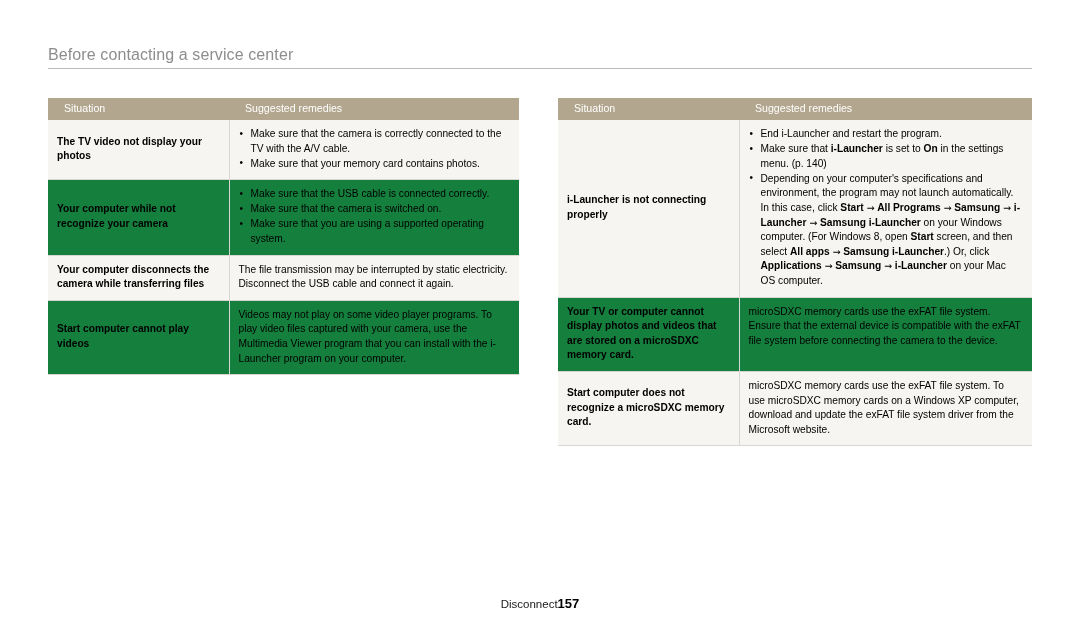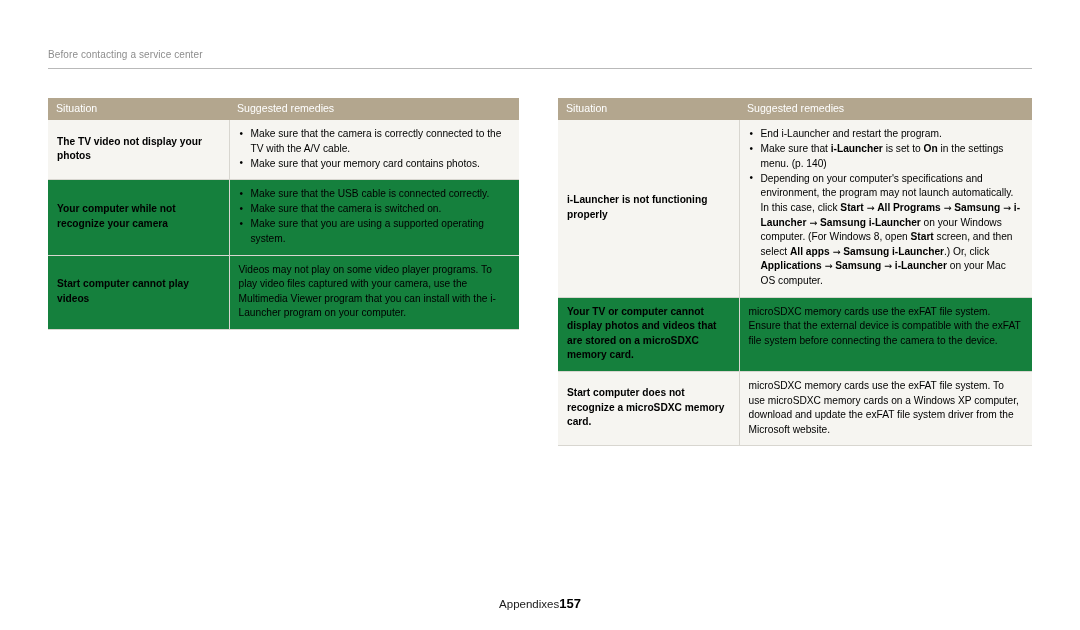--- a/index.html
+++ b/index.html
@@ -24,21 +24,21 @@
   }
 
   
   .running-head {
     position: absolute;
     left: 48px;
     top: 46px;
     width: 984px;
   }
   .running-head-title {
-    font-size: 10px;
+    font-size: 16px;
     color: #8d8d8d;
     letter-spacing: 0.1px;
     line-height: 18px;
     white-space: nowrap;
   }
   .running-head-rule {
     margin-top: 4px;
     width: 984px;
     height: 1px;
     background: #b9b9b9;
@@ -58,21 +58,21 @@
   .tbl col.c-rem-l { width: 290px; }
   .tbl col.c-sit-r { width: 181px; }
   .tbl col.c-rem-r { width: 293px; }
 
   .tbl thead th {
     background: #b3a68e;
     color: #ffffff;
     font-size: 10.6px;
     font-weight: normal;
     text-align: left;
-    padding: 4px 8px 5px 8px;
+    padding: 4px 8px 5px 16px;
     line-height: 13px;
     vertical-align: middle;
     border: none;
   }
 
   .tbl tbody td {
     vertical-align: middle;
     padding: 7px 9px 8px 9px;
     line-height: 14.6px;
     border-bottom: 1px solid #d8d6d0;
@@ -167,20 +167,26 @@
       <tr class="plain">
         <td class="sit">Your computer while not recognize your camera</td>
         <td class="rem">
           <ul class="bullets">
             <li>Make sure that the USB cable is connected correctly.</li>
             <li>Make sure that the camera is switched on.</li>
             <li>Make sure that you are using a supported operating system.</li>
           </ul>
         </td>
       </tr>
+      <tr class="shade">
+        <td class="sit">Your computer disconnects the camera while transferring files</td>
+        <td class="rem">
+          <p class="para">The file transmission may be interrupted by static electricity. Disconnect the USB cable and connect it again.</p>
+        </td>
+      </tr>
       <tr class="plain">
         <td class="sit">Start computer cannot play videos</td>
         <td class="rem">
           <p class="para">Videos may not play on some video player programs. To play video files captured with your camera, use the Multimedia Viewer program that you can install with the i-Launcher program on your computer.</p>
         </td>
       </tr>
     </tbody>
   </table>
 
   <table class="tbl right">
@@ -189,21 +195,21 @@
         <col class="c-rem-r">
       </colgroup>
     <thead>
       <tr>
         <th>Situation</th>
         <th>Suggested remedies</th>
       </tr>
     </thead>
     <tbody>
       <tr class="shade">
-        <td class="sit">i-Launcher is not functioning properly</td>
+        <td class="sit">i-Launcher is not connecting properly</td>
         <td class="rem">
           <ul class="bullets">
             <li>End i-Launcher and restart the program.</li>
             <li>Make sure that <b>i-Launcher</b> is set to <b>On</b> in the settings menu. (p. 140)</li>
             <li>Depending on your computer's specifications and environment, the program may not launch automatically. In this case, click <b>Start</b> <span class="arw">→</span> <b>All Programs</b> <span class="arw">→</span> <b>Samsung</b> <span class="arw">→</span> <b>i-Launcher</b> <span class="arw">→</span> <b>Samsung i-Launcher</b> on your Windows computer. (For Windows 8, open <b>Start</b> screen, and then select <b>All apps</b> <span class="arw">→</span> <b>Samsung i-Launcher</b>.) Or, click <b>Applications</b> <span class="arw">→</span> <b>Samsung</b> <span class="arw">→</span> <b>i-Launcher</b> on your Mac OS computer.</li>
           </ul>
         </td>
       </tr>
       <tr class="plain">
         <td class="sit">Your TV or computer cannot display photos and videos that are stored on a microSDXC memory card.</td>
@@ -214,16 +220,16 @@
       <tr class="shade">
         <td class="sit">Start computer does not recognize a microSDXC memory card.</td>
         <td class="rem">
           <p class="para">microSDXC memory cards use the exFAT file system. To use microSDXC memory cards on a Windows XP computer, download and update the exFAT file system driver from the Microsoft website.</p>
         </td>
       </tr>
     </tbody>
   </table>
 
   <div class="footer">
-    <span class="footer-label">Appendixes</span><span class="footer-page">157</span>
+    <span class="footer-label">Disconnect</span><span class="footer-page">157</span>
   </div>
 
 </div>
 
 </body></html>

